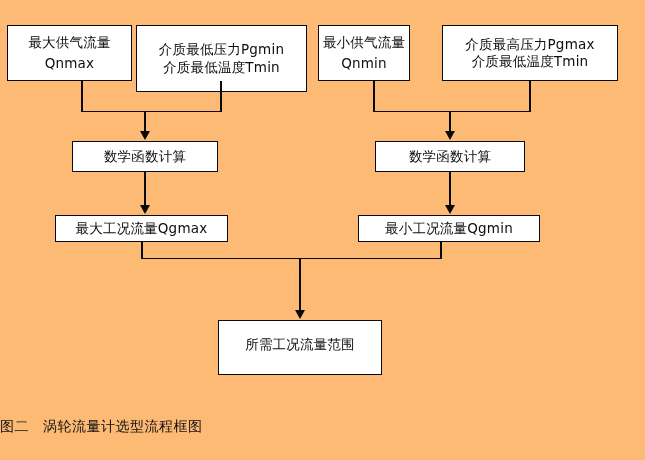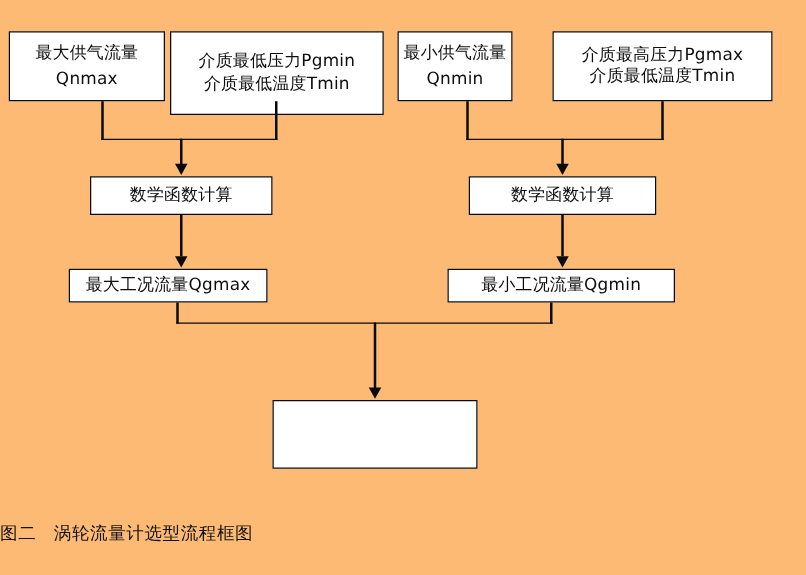--- a/index.html
+++ b/index.html
@@ -39,21 +39,21 @@
   .n-pgmin   { left: 136px; top: 25px;  width: 171px; height: 67px; font-size: 13.5px; }
   .n-qnmin   { left: 318px; top: 25px;  width: 92px; height: 56px; font-size: 13.5px; }
   .n-qnmin .l1 { margin-bottom: 3px; }
   .n-pgmax   { left: 442px; top: 25px;  width: 176px; height: 56px; font-size: 13.5px; }
 
   
   .n-mathL   { left: 72px;  top: 141px; width: 146px; height: 31px; font-size: 13.5px; }
   .n-mathR   { left: 375px; top: 141px; width: 150px; height: 31px; font-size: 13.5px; }
 
   
-  .n-qgmax   { left: 55px;  top: 215px; width: 159px; height: 27px; font-size: 13.5px; }
+  .n-qgmax   { left: 55px;  top: 215px; width: 173px; height: 27px; font-size: 13.5px; }
   .n-qgmin   { left: 358px; top: 215px; width: 182px; height: 27px; font-size: 13.5px; justify-content: center; }
 
   
   .n-range   { left: 218px; top: 320px; width: 164px; height: 55px; font-size: 13.5px; }
   .n-range .l1 { margin-bottom: 5px; }
 
   
   .edge {
     position: absolute;
     background: #0a0a0a;
@@ -117,20 +117,21 @@
 
   <div class="node n-qgmax">
     <span class="line l1">最大工况流量Qgmax</span>
   </div>
 
   <div class="node n-qgmin">
     <span class="line l1">最小工况流量Qgmin</span>
   </div>
 
   <div class="node n-range">
+    <span class="line l1">所需工况流量范围</span>
   </div>
 
   <div class="edge v" style="left:81px;  top:81px;  height:31px;"></div>
   <div class="edge v" style="left:220px; top:81px;  height:31px;"></div>
   <div class="edge h" style="left:81px;  top:110.5px; width:141px;"></div>
   <div class="edge v" style="left:144px; top:110.5px; height:22px;"></div>
   <div class="arrow" style="left:139.5px; top:131px;"></div>
 
   <div class="edge v" style="left:373px; top:81px;  height:31px;"></div>
   <div class="edge v" style="left:529px; top:81px;  height:31px;"></div>

